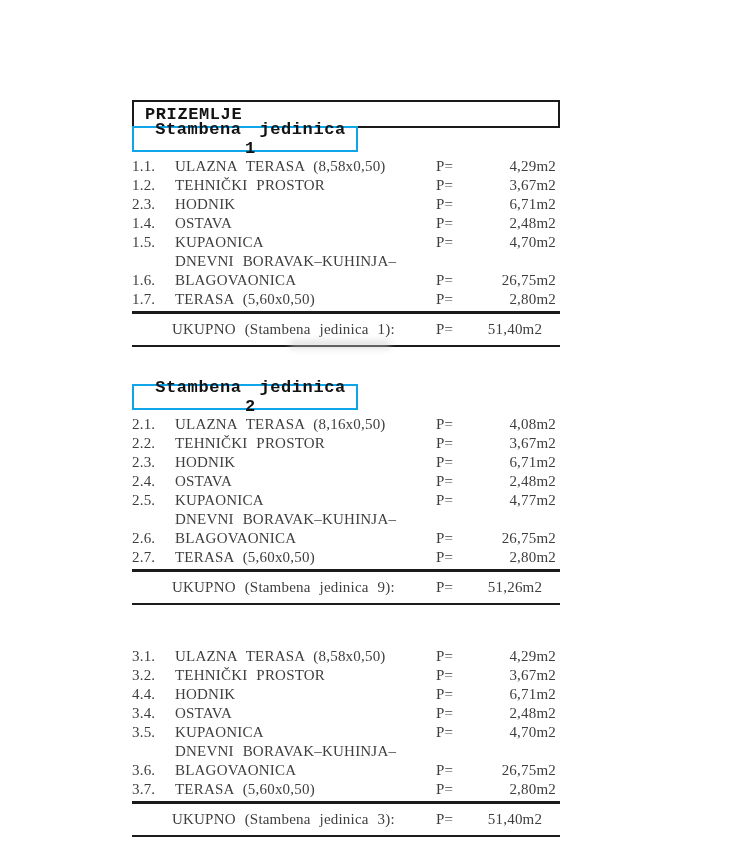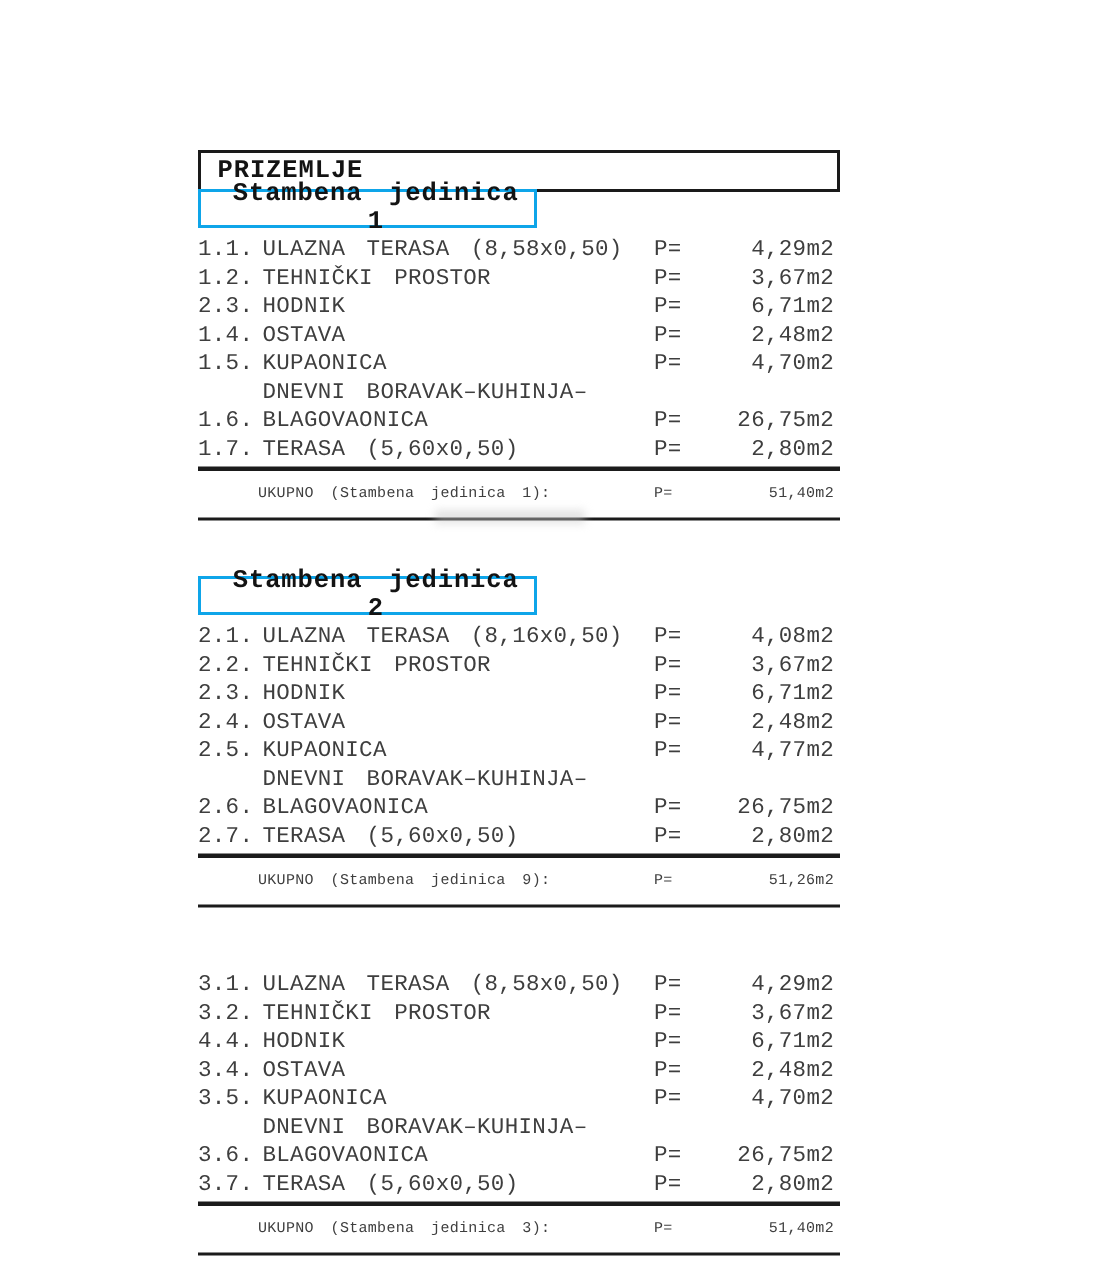--- a/index.html
+++ b/index.html
@@ -64,21 +64,21 @@
     height: 26px;
     border: 2px solid #0ea5e9;
     padding-left: 11px;
     display: flex;
     align-items: center;
     background: #ffffff;
   }
   .unit:first-child .unit-header-box { margin-top: -2px; }
   .unit:not(:first-child) { margin-top: 37px; }
   .cad {
-    font-family: Liberation Mono, monospace;
+    font-family: Liberation Serif, serif;
     color: #3e3e3e;
     word-spacing: 5px;
     letter-spacing: 0.2px;
   }
   .rows { padding-top: 5px; }
   .row {
     display: grid;
     grid-template-columns: 43px 1fr 38px 86px;
     align-items: end;
     font-size: 15px;
@@ -89,24 +89,24 @@
     margin-top: 2px;
     border-top: 3px solid #1b1b1b;
     border-bottom: 2px solid #1b1b1b;
     padding: 6px 0 6px 0;
   }
   .total-row {
     display: grid;
     grid-template-columns: 1fr 38px 86px;
     padding-left: 40px;
     align-items: end;
-    font-size: 10px;
+    font-size: 15px;
     line-height: 19px;
   }
-  .total-row .value { text-align: right; padding-right: 4px; }
+  .total-row .value { text-align: center; padding-right: 4px; }
   .scan-artifact {
     position: absolute;
     left: 290px;
     top: 340px;
     width: 100px;
     height: 9px;
     background: #c9c9c9;
     filter: blur(3px);
     opacity: 0.5;
     pointer-events: none;

